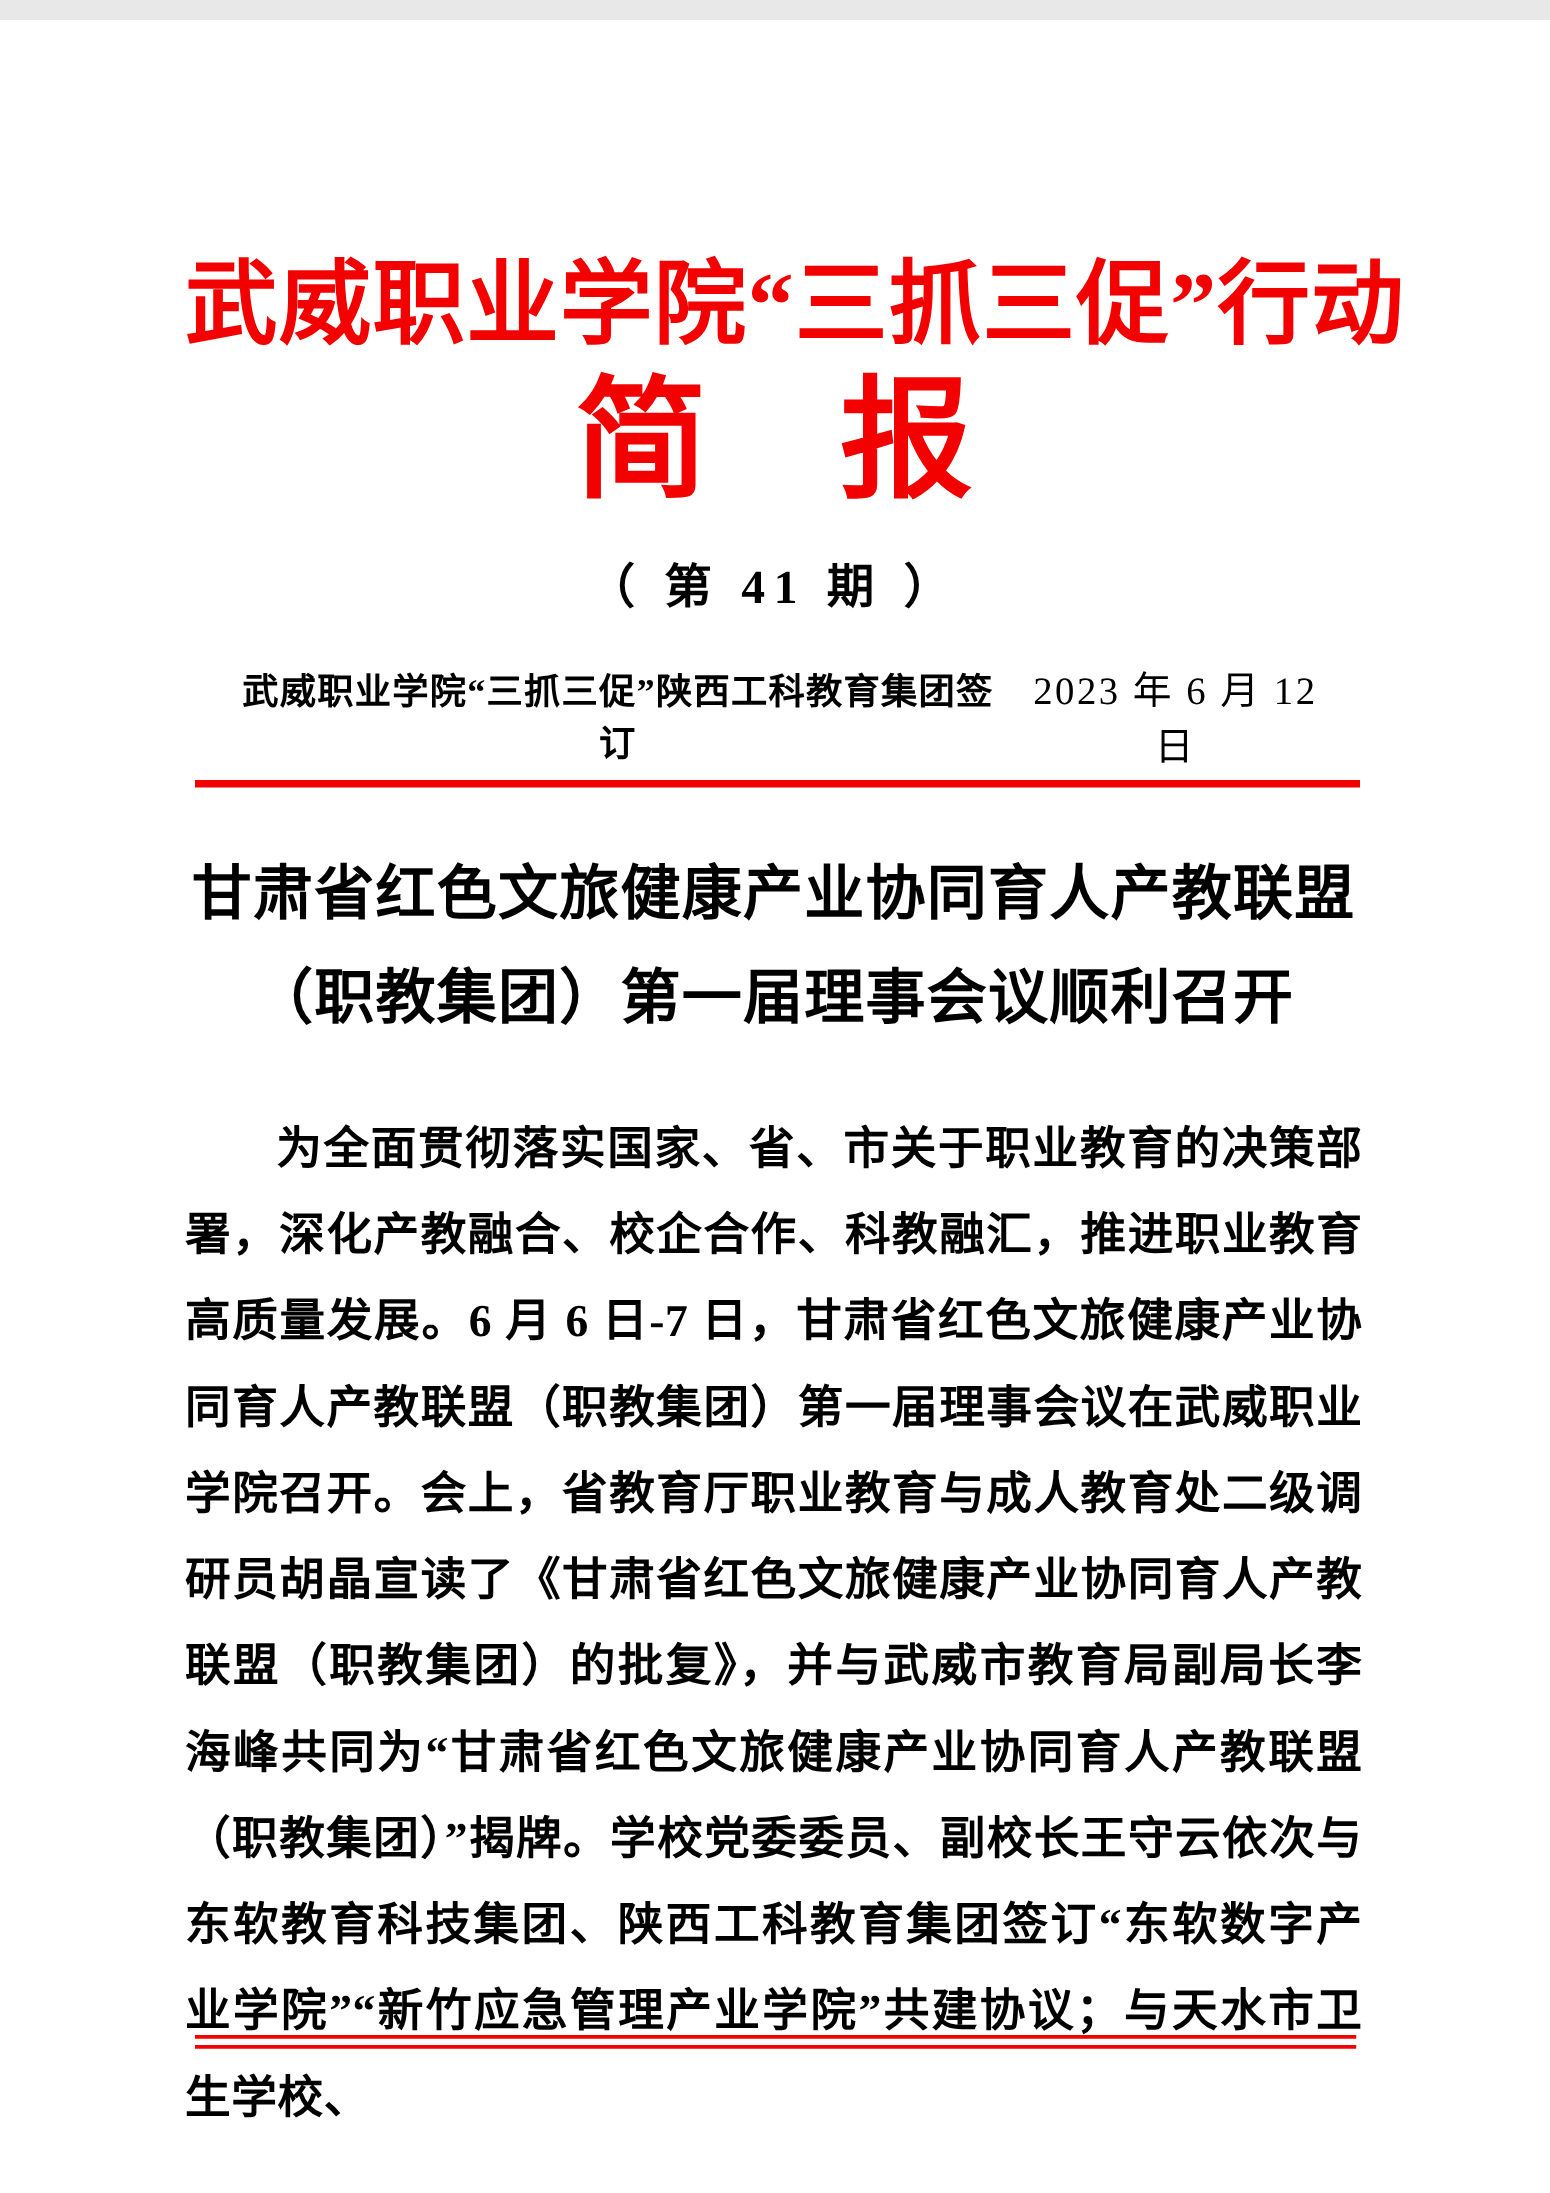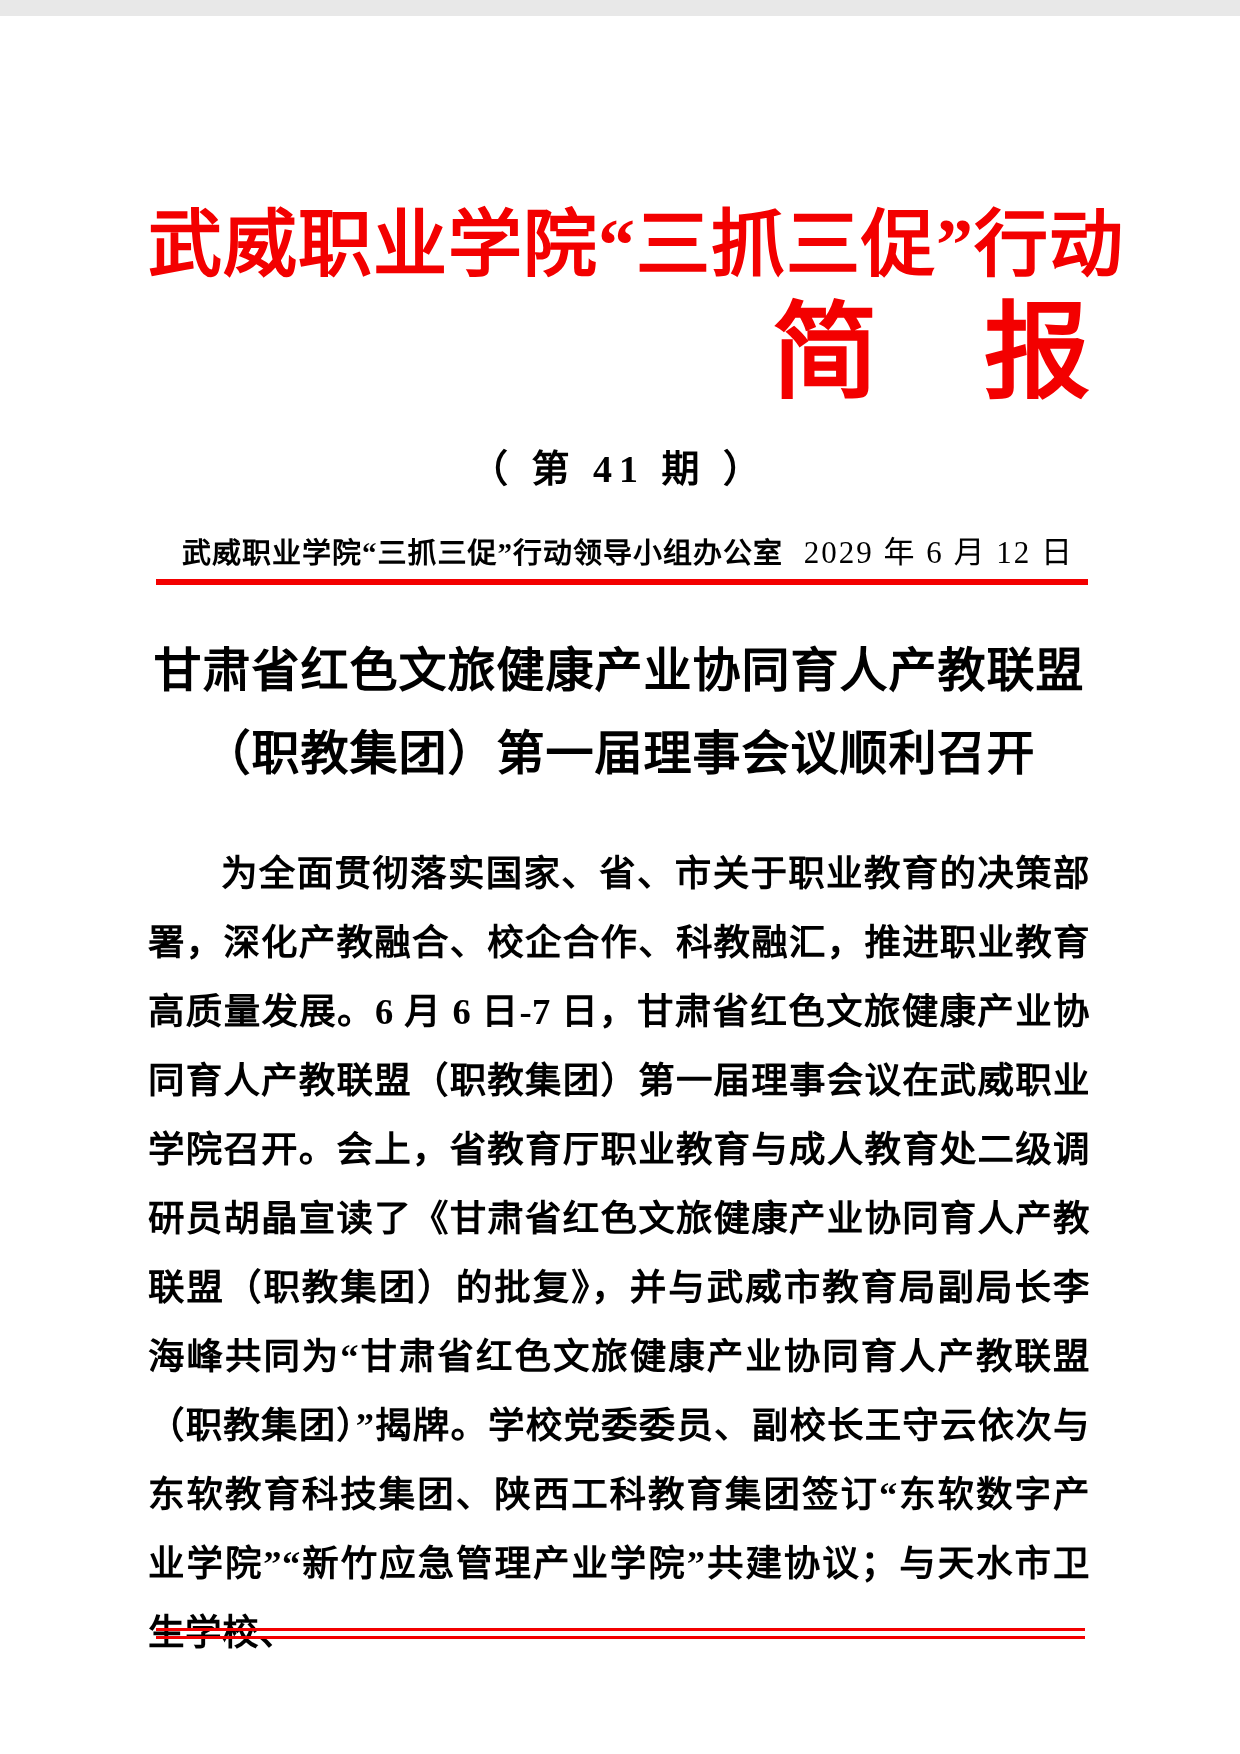--- a/index.html
+++ b/index.html
@@ -29,21 +29,20 @@
     letter-spacing:1px;
     white-space:nowrap;
   }
   .bulletin-title{
     margin-top:6px;
     font-size:106px;
     line-height:1.12;
     font-weight:700;
     color:var(--accent-red);
     white-space:pre;
-    text-align:right;
   }
   .issue-number{
     margin-top:24px;
     font-size:38px;
     font-weight:700;
     letter-spacing:7px;
     color:var(--text);
   }
   .meta-row{
     display:flex;
@@ -101,22 +100,22 @@
 <body>
 
 <div class="page">
   <div class="content">
 
     <header class="masthead">
       <h1 class="org-title">武威职业学院“三抓三促”行动</h1>
       <div class="bulletin-title">简　报</div>
       <div class="issue-number">（ 第 41 期 ）</div>
       <div class="meta-row">
-        <span class="issuing-office">武威职业学院“三抓三促”行动领导小组办公室</span>
-        <span class="issue-date">2029 年 6 月 12 日</span>
+        <span class="issuing-office">武威职业学院“三抓三促”陕西工科教育集团签订</span>
+        <span class="issue-date">2023 年 6 月 12 日</span>
       </div>
       <div class="red-rule"></div>
     </header>
 
     <main>
       <h2 class="article-heading">
         <span>甘肃省红色文旅健康产业协同育人产教联盟</span>
         <span>（职教集团）第一届理事会议顺利召开</span>
       </h2>
       <p class="article-body">为全面贯彻落实国家、省、市关于职业教育的决策部署，深化产教融合、校企合作、科教融汇，推进职业教育高质量发展。6 月 6 日-7 日，甘肃省红色文旅健康产业协同育人产教联盟（职教集团）第一届理事会议在武威职业学院召开。会上，省教育厅职业教育与成人教育处二级调研员胡晶宣读了《甘肃省红色文旅健康产业协同育人产教联盟（职教集团）的批复》，并与武威市教育局副局长李海峰共同为“甘肃省红色文旅健康产业协同育人产教联盟（职教集团）”揭牌。学校党委委员、副校长王守云依次与东软教育科技集团、陕西工科教育集团签订“东软数字产业学院”“新竹应急管理产业学院”共建协议；与天水市卫生学校、</p>

